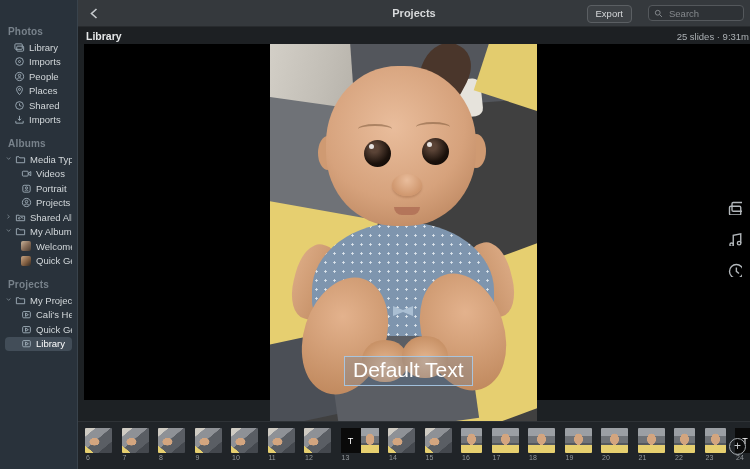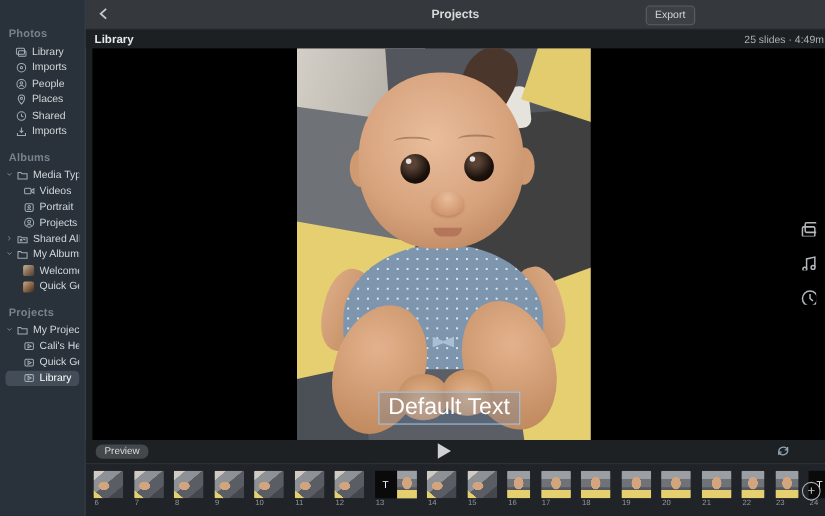--- a/index.html
+++ b/index.html
@@ -309,25 +309,34 @@
   <div id="topbar">
     <span id="back-btn">
       <span>
         <svg viewBox="0 0 13 13">
             <polyline points="8.5,2 3.5,6.5 8.5,11"></polyline>
           </svg>
       </span>
     </span>
     <div id="tb-title">Projects</div>
     <span id="export-btn">Export</span>
+    <span id="search-box">
+      <span style="display:inline-flex;">
+        <svg viewBox="0 0 12 12">
+            <circle cx="5" cy="5" r="3.2"></circle>
+            <line x1="7.4" y1="7.4" x2="10.6" y2="10.6"></line>
+          </svg>
+      </span>
+      <input id="search-input" placeholder="Search" style="">
+    </span>
   </div>
 
   <div id="subbar">
     <span id="subbar-title">Library</span>
-    <span id="subbar-status">25 slides · 4:49m</span>
+    <span id="subbar-status">25 slides · 9:31m</span>
   </div>
 
   <div id="stage">
     <div id="photo">
       <div class="patch p-marble"></div>
       <div class="patch p-darktop"></div>
       <div class="patch p-pillow"></div>
       <div class="patch p-yellow-tr"></div>
       <div class="patch p-gray-mid"></div>
       <div class="patch p-yellow-l"></div>
@@ -366,34 +375,20 @@
             <circle cx="3.7" cy="11" r="1.4"></circle>
             <circle cx="9.7" cy="9.7" r="1.4"></circle>
           </svg></span>
         <span class="rt"><svg viewBox="0 0 12 12">
             <circle cx="7.5" cy="7.5" r="5.5"></circle>
             <polyline points="7.5,4.3 7.5,7.5 9.6,9.2"></polyline>
           </svg></span>
       </div>
   </div>
 
-  <div id="controls">
-    <span id="preview-btn">Preview</span>
-    <span id="play-btn"></span>
-    <span id="loop-btn">
-      <span>
-        <svg viewBox="0 0 14 14">
-            <path d="M3 8.2 A4.2 4.2 0 0 1 11 6"></path>
-            <polyline points="11,3.4 11,6 8.4,6"></polyline>
-            <path d="M11 5.8 A4.2 4.2 0 0 1 3 8"></path>
-            <polyline points="3,10.6 3,8 5.6,8"></polyline>
-          </svg>
-      </span>
-    </span>
-  </div>
 
   <div id="filmstrip">
     <div id="strip-row">
         <div class="thumb th-l">
           <div class="t-img bg-l"></div>
           <div class="t-num">6</div>
         </div>
         <div class="thumb th-l">
           <div class="t-img bg-l"></div>
           <div class="t-num">7</div>

